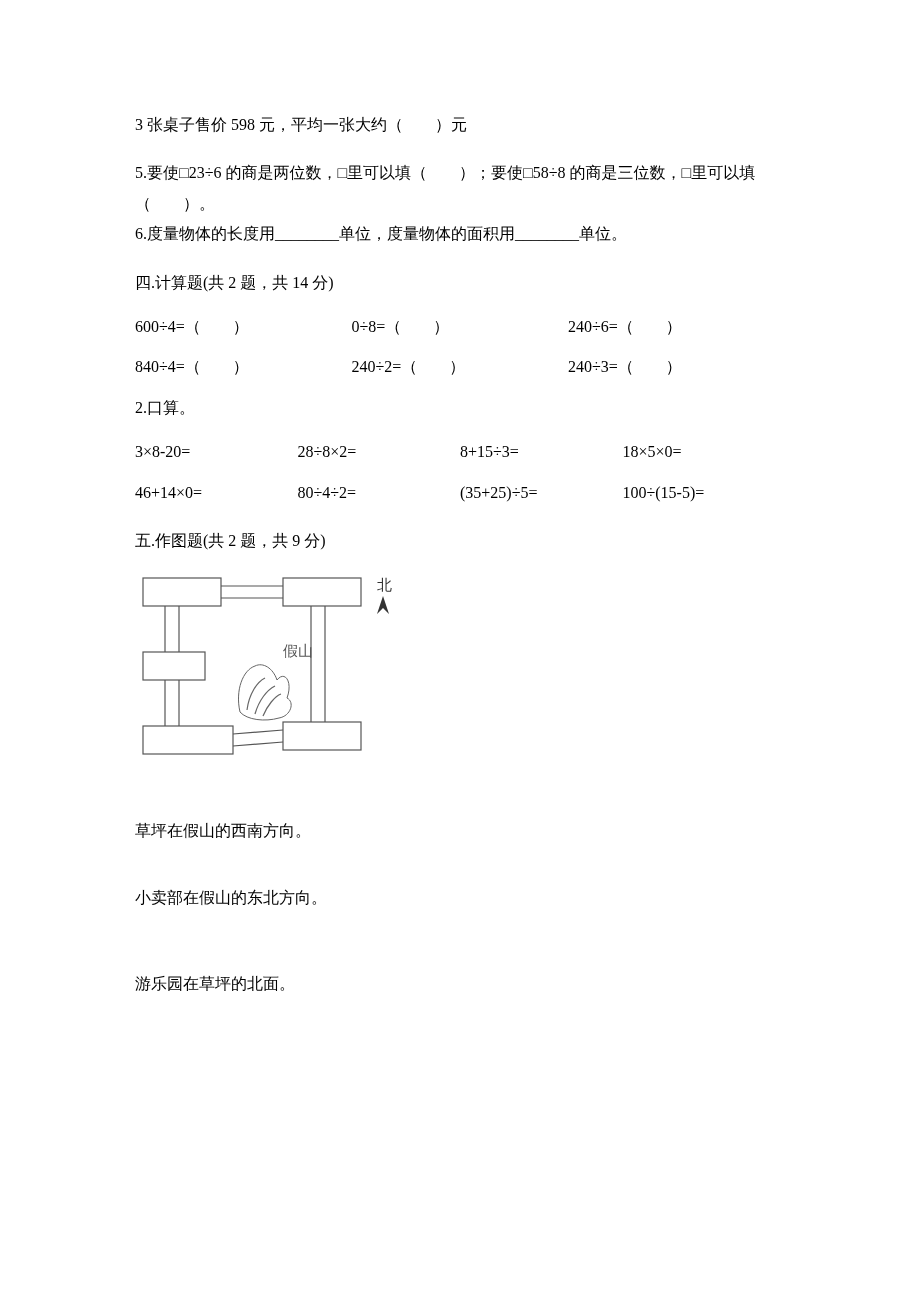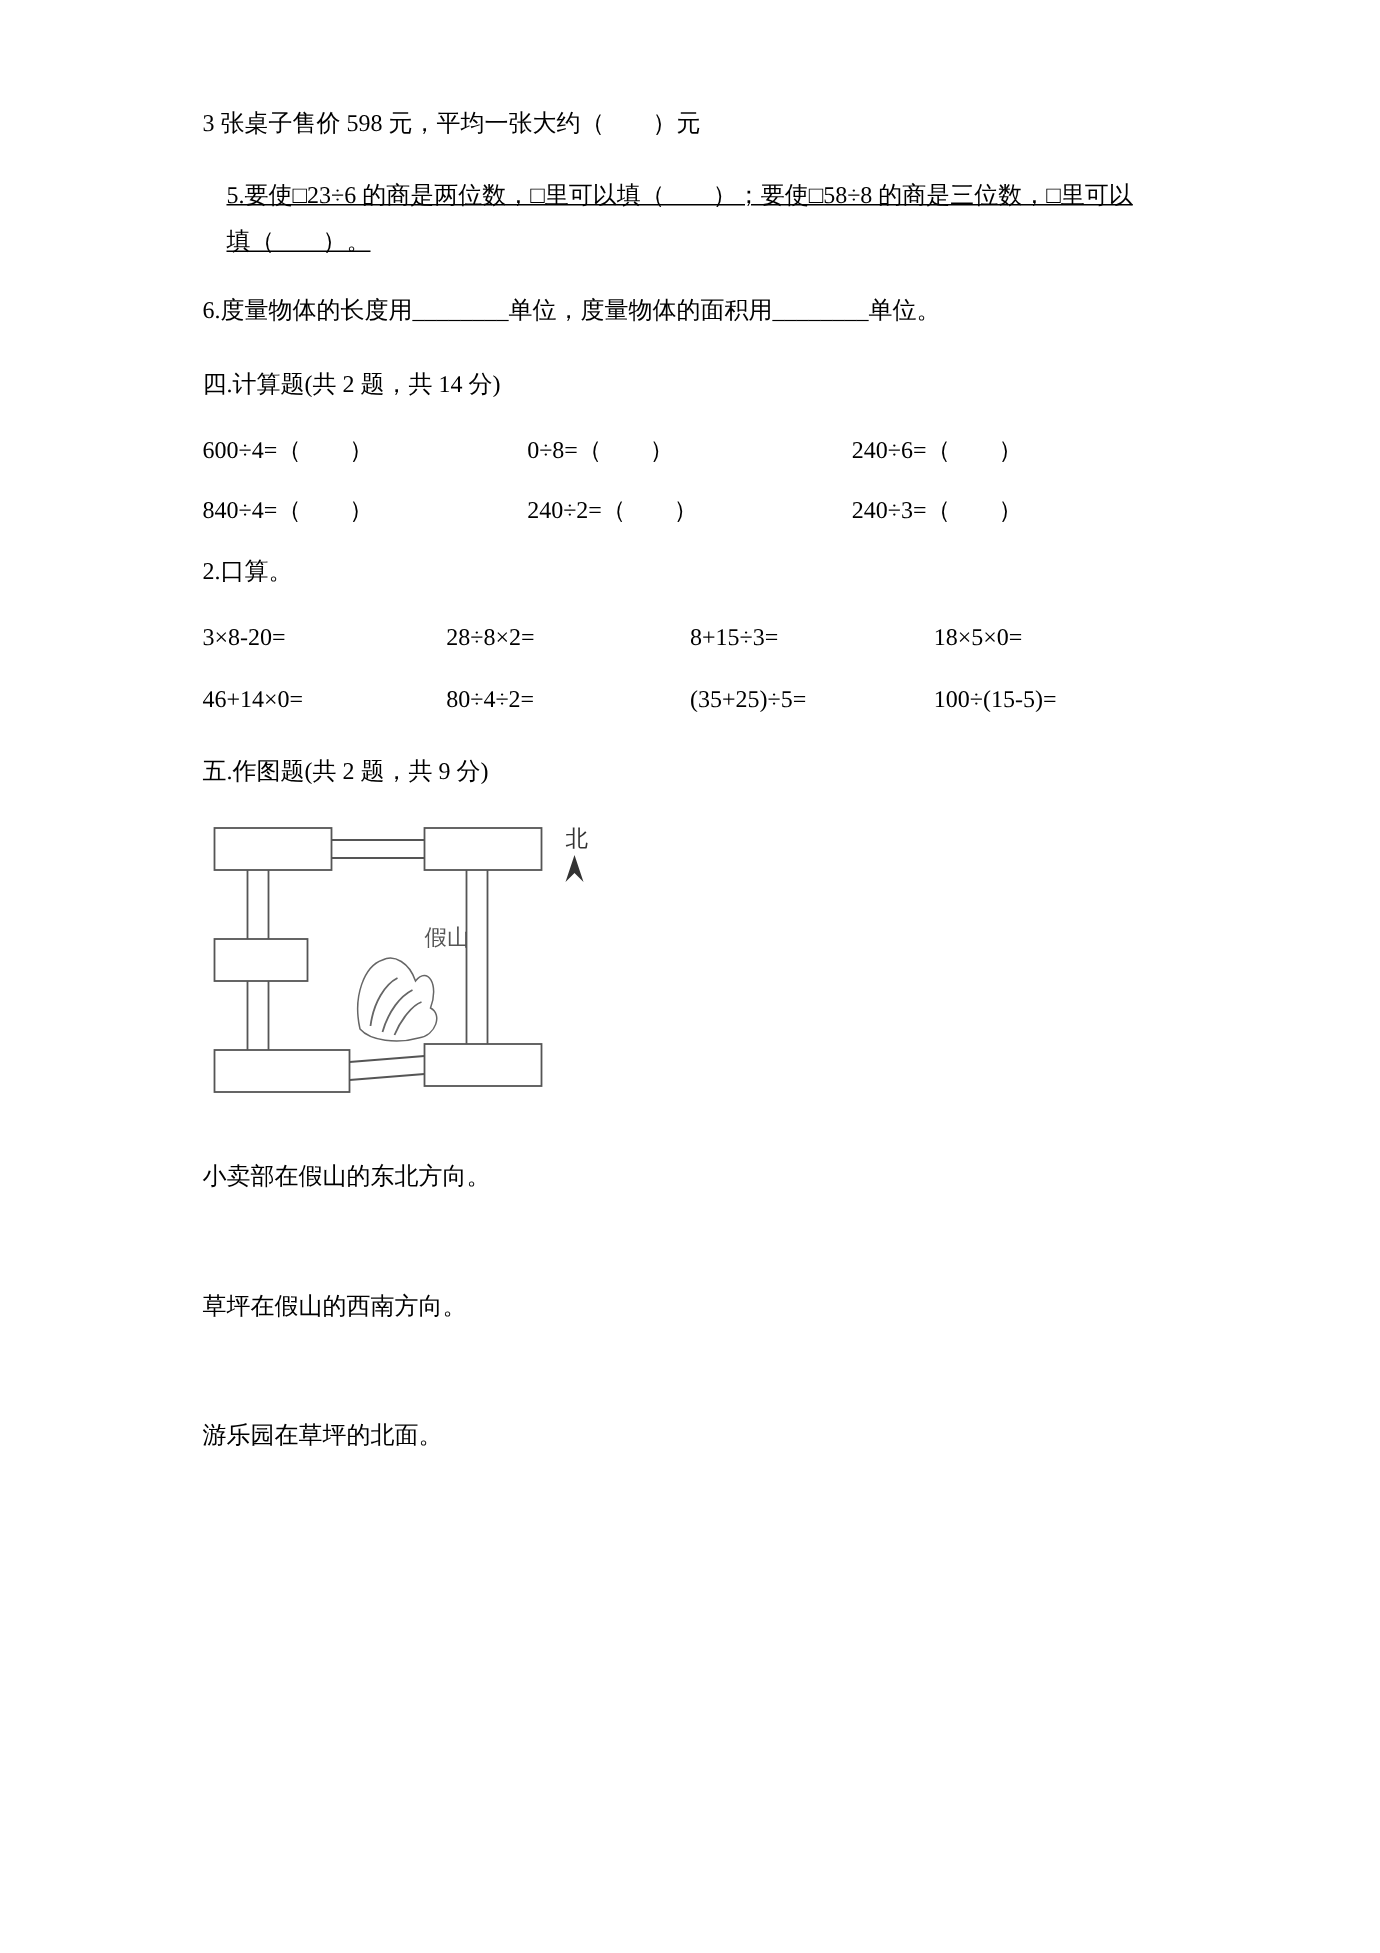--- a/index.html
+++ b/index.html
@@ -4,21 +4,21 @@
 <style>
   body {
     margin: 0;
     padding: 0;
     background: #ffffff;
     font-family: "SimSun", "宋体", serif;
     color: #000000;
     width: 920px;
   }
   .page {
-    padding: 68px 135px 60px 135px;
+    padding: 110px 135px 60px 135px;
     font-size: 16px;
     line-height: 1.9;
   }
   .para {
     margin: 0 0 4px 0;
   }
   .section-heading {
     font-weight: normal;
     margin: 18px 0 14px 0;
   }
@@ -45,21 +45,21 @@
   }
 </style>
 </head>
 <body>
 
 <div class="page">
 
   <p class="para">3 张桌子售价 598 元，平均一张大约（　　）元</p>
 
   <div class="block" style="margin-top:18px;">
-    <p class="para" style="margin:16px;text-decoration:underline;">5.要使□23÷6 的商是两位数，□里可以填（　　）；要使□58÷8 的商是三位数，□里可以填（　　）。</p>
+    <p class="para" style="margin:0;">5.要使□23÷6 的商是两位数，□里可以填（　　）；要使□58÷8 的商是三位数，□里可以填（　　）。</p>
     <p class="para" style="margin:0;">6.度量物体的长度用________单位，度量物体的面积用________单位。</p>
   </div>
 
   <p class="section-heading">四.计算题(共 2 题，共 14 分)</p>
 
 
   <div>
     <div class="calc-row">
       <div class="calc-cell three">600÷4=（　　）</div>
       <div class="calc-cell three">0÷8=（　　）</div>
@@ -127,17 +127,17 @@
       </g>
 
       <g>
         <text x="242" y="20" font-size="15" fill="#333" font-family="SimSun">北</text>
         <polygon points="248,26 242,44 248,38 254,44" fill="#333"></polygon>
       </g>
       <text x="148" y="86" font-size="15" fill="#555" font-family="SimSun">假山</text>
     </svg>
   </div>
 
+  <p class="para answer-line" style="margin-top:56px;">草坪在假山的西南方向。</p>
   <p class="para answer-line">小卖部在假山的东北方向。</p>
-  <p class="para answer-line" style="margin-top:56px;">草坪在假山的西南方向。</p>
   <p class="para answer-line" style="margin-top:56px;">游乐园在草坪的北面。</p>
 
 </div>
 
 </body></html>

